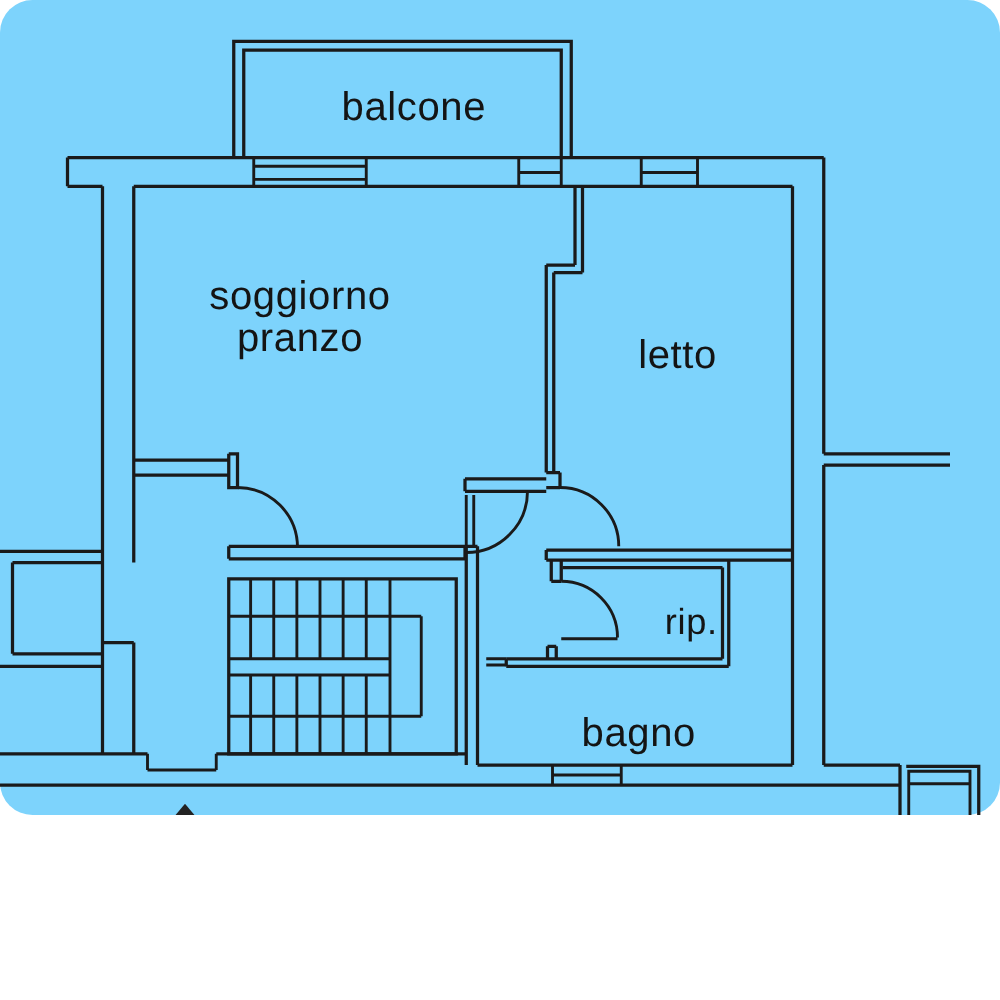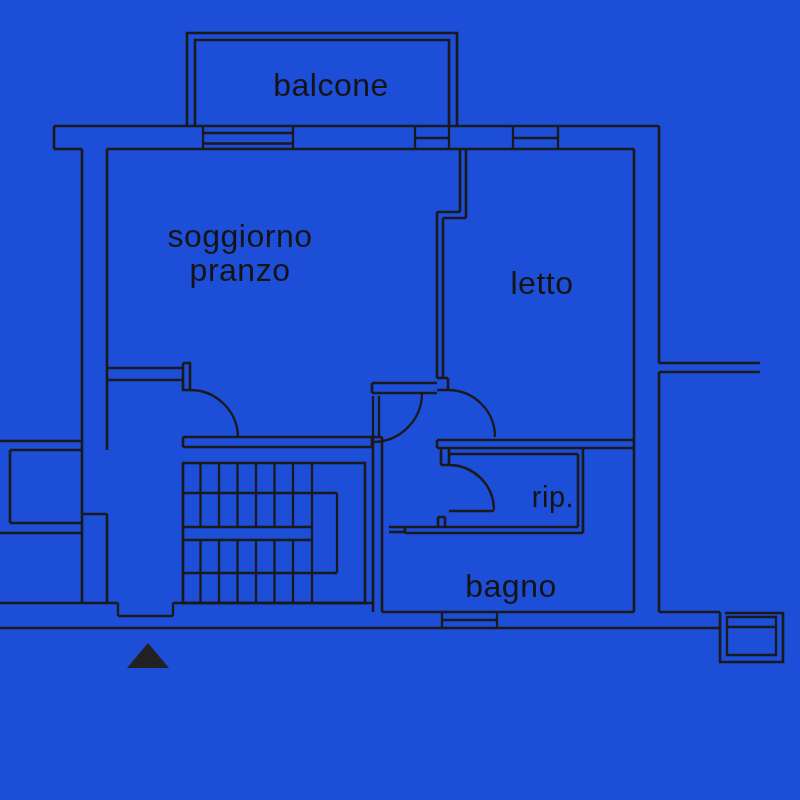--- a/index.html
+++ b/index.html
@@ -1,18 +1,19 @@
 <!DOCTYPE html>
 <html><head>
 <meta charset="utf-8">
 <style>
   html,body{margin:0;padding:0;background:#ffffff;}
   .plan-wrap{
-    width:800px;height:800px;background:#1d4ed8;position:relative;
+    width:800px;height:652px;background:#7dd3fc;position:relative;
     font-family:"Liberation Sans", sans-serif;
+    border-radius:26px;
   }
   svg{display:block;}
   .wall{stroke:#1a1a1a;stroke-width:2.6;fill:none;stroke-linecap:butt;}
   .thin{stroke:#1a1a1a;stroke-width:2.3;fill:none;}
   .room-label{
     fill:#141414;font-family:"Liberation Sans", sans-serif;
     font-size:32px;text-anchor:middle;letter-spacing:0.5px;
   }
   .room-label.small{font-size:29px;}
   .marker{fill:#222222;stroke:none;}

